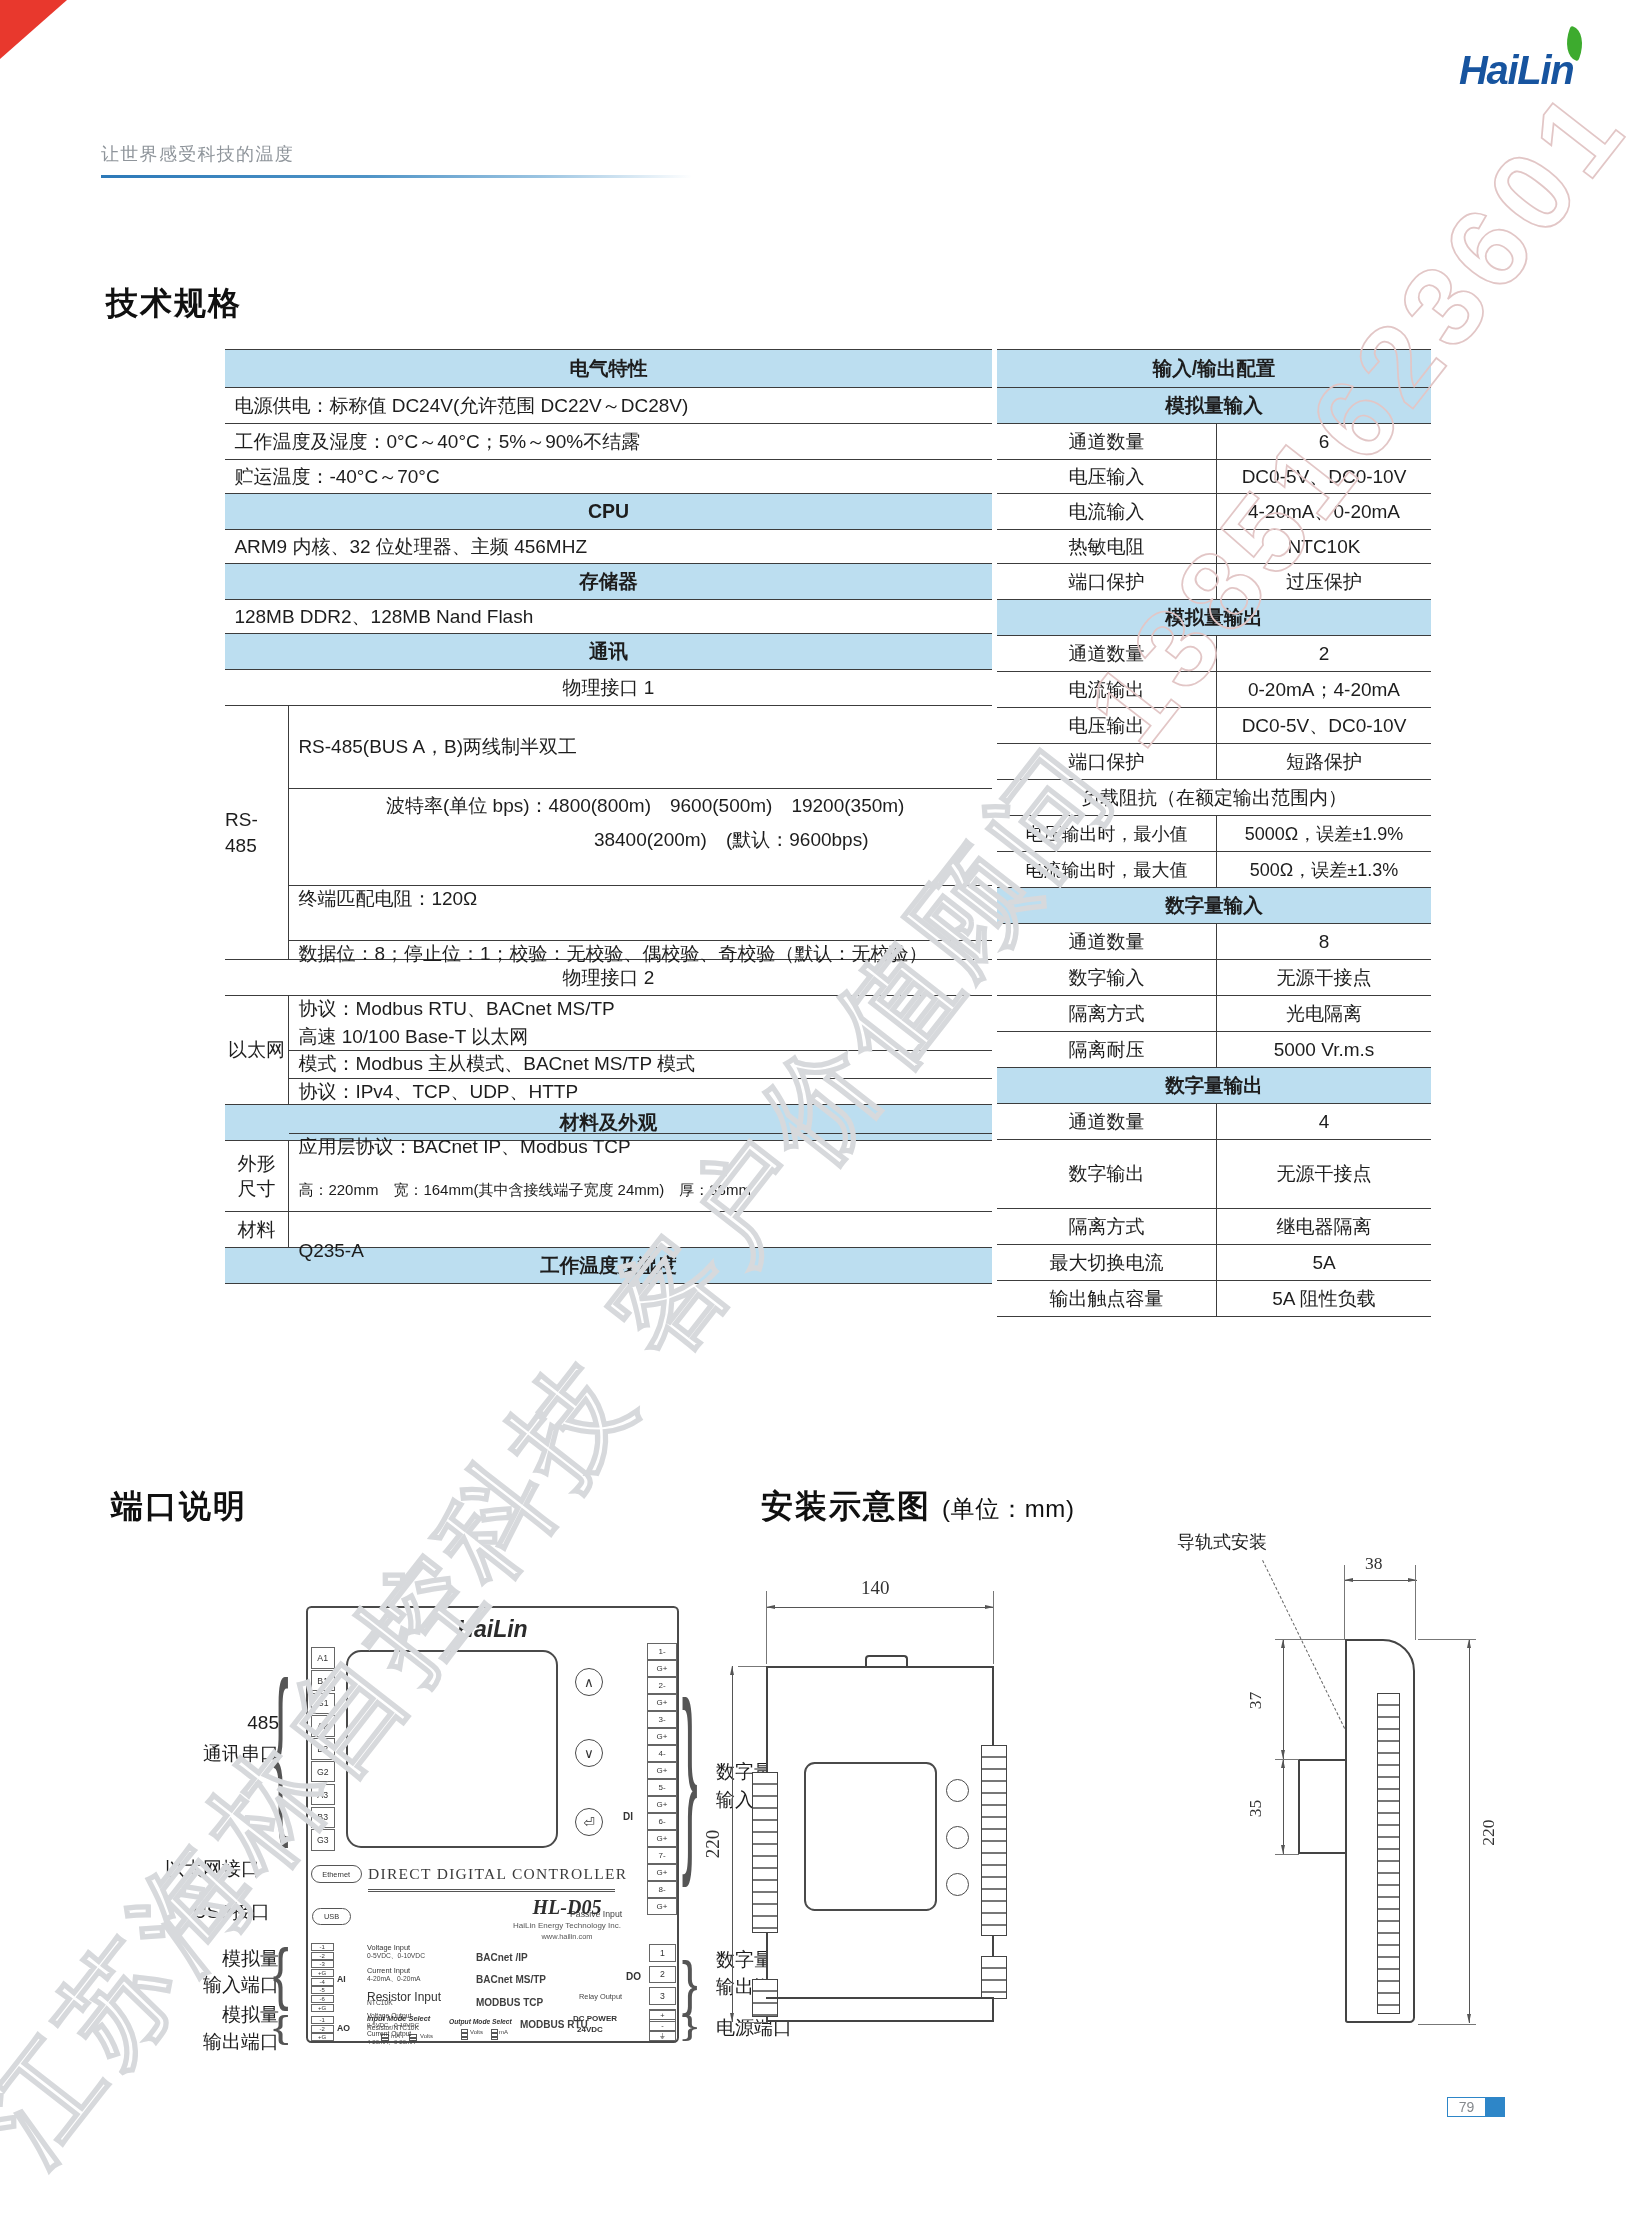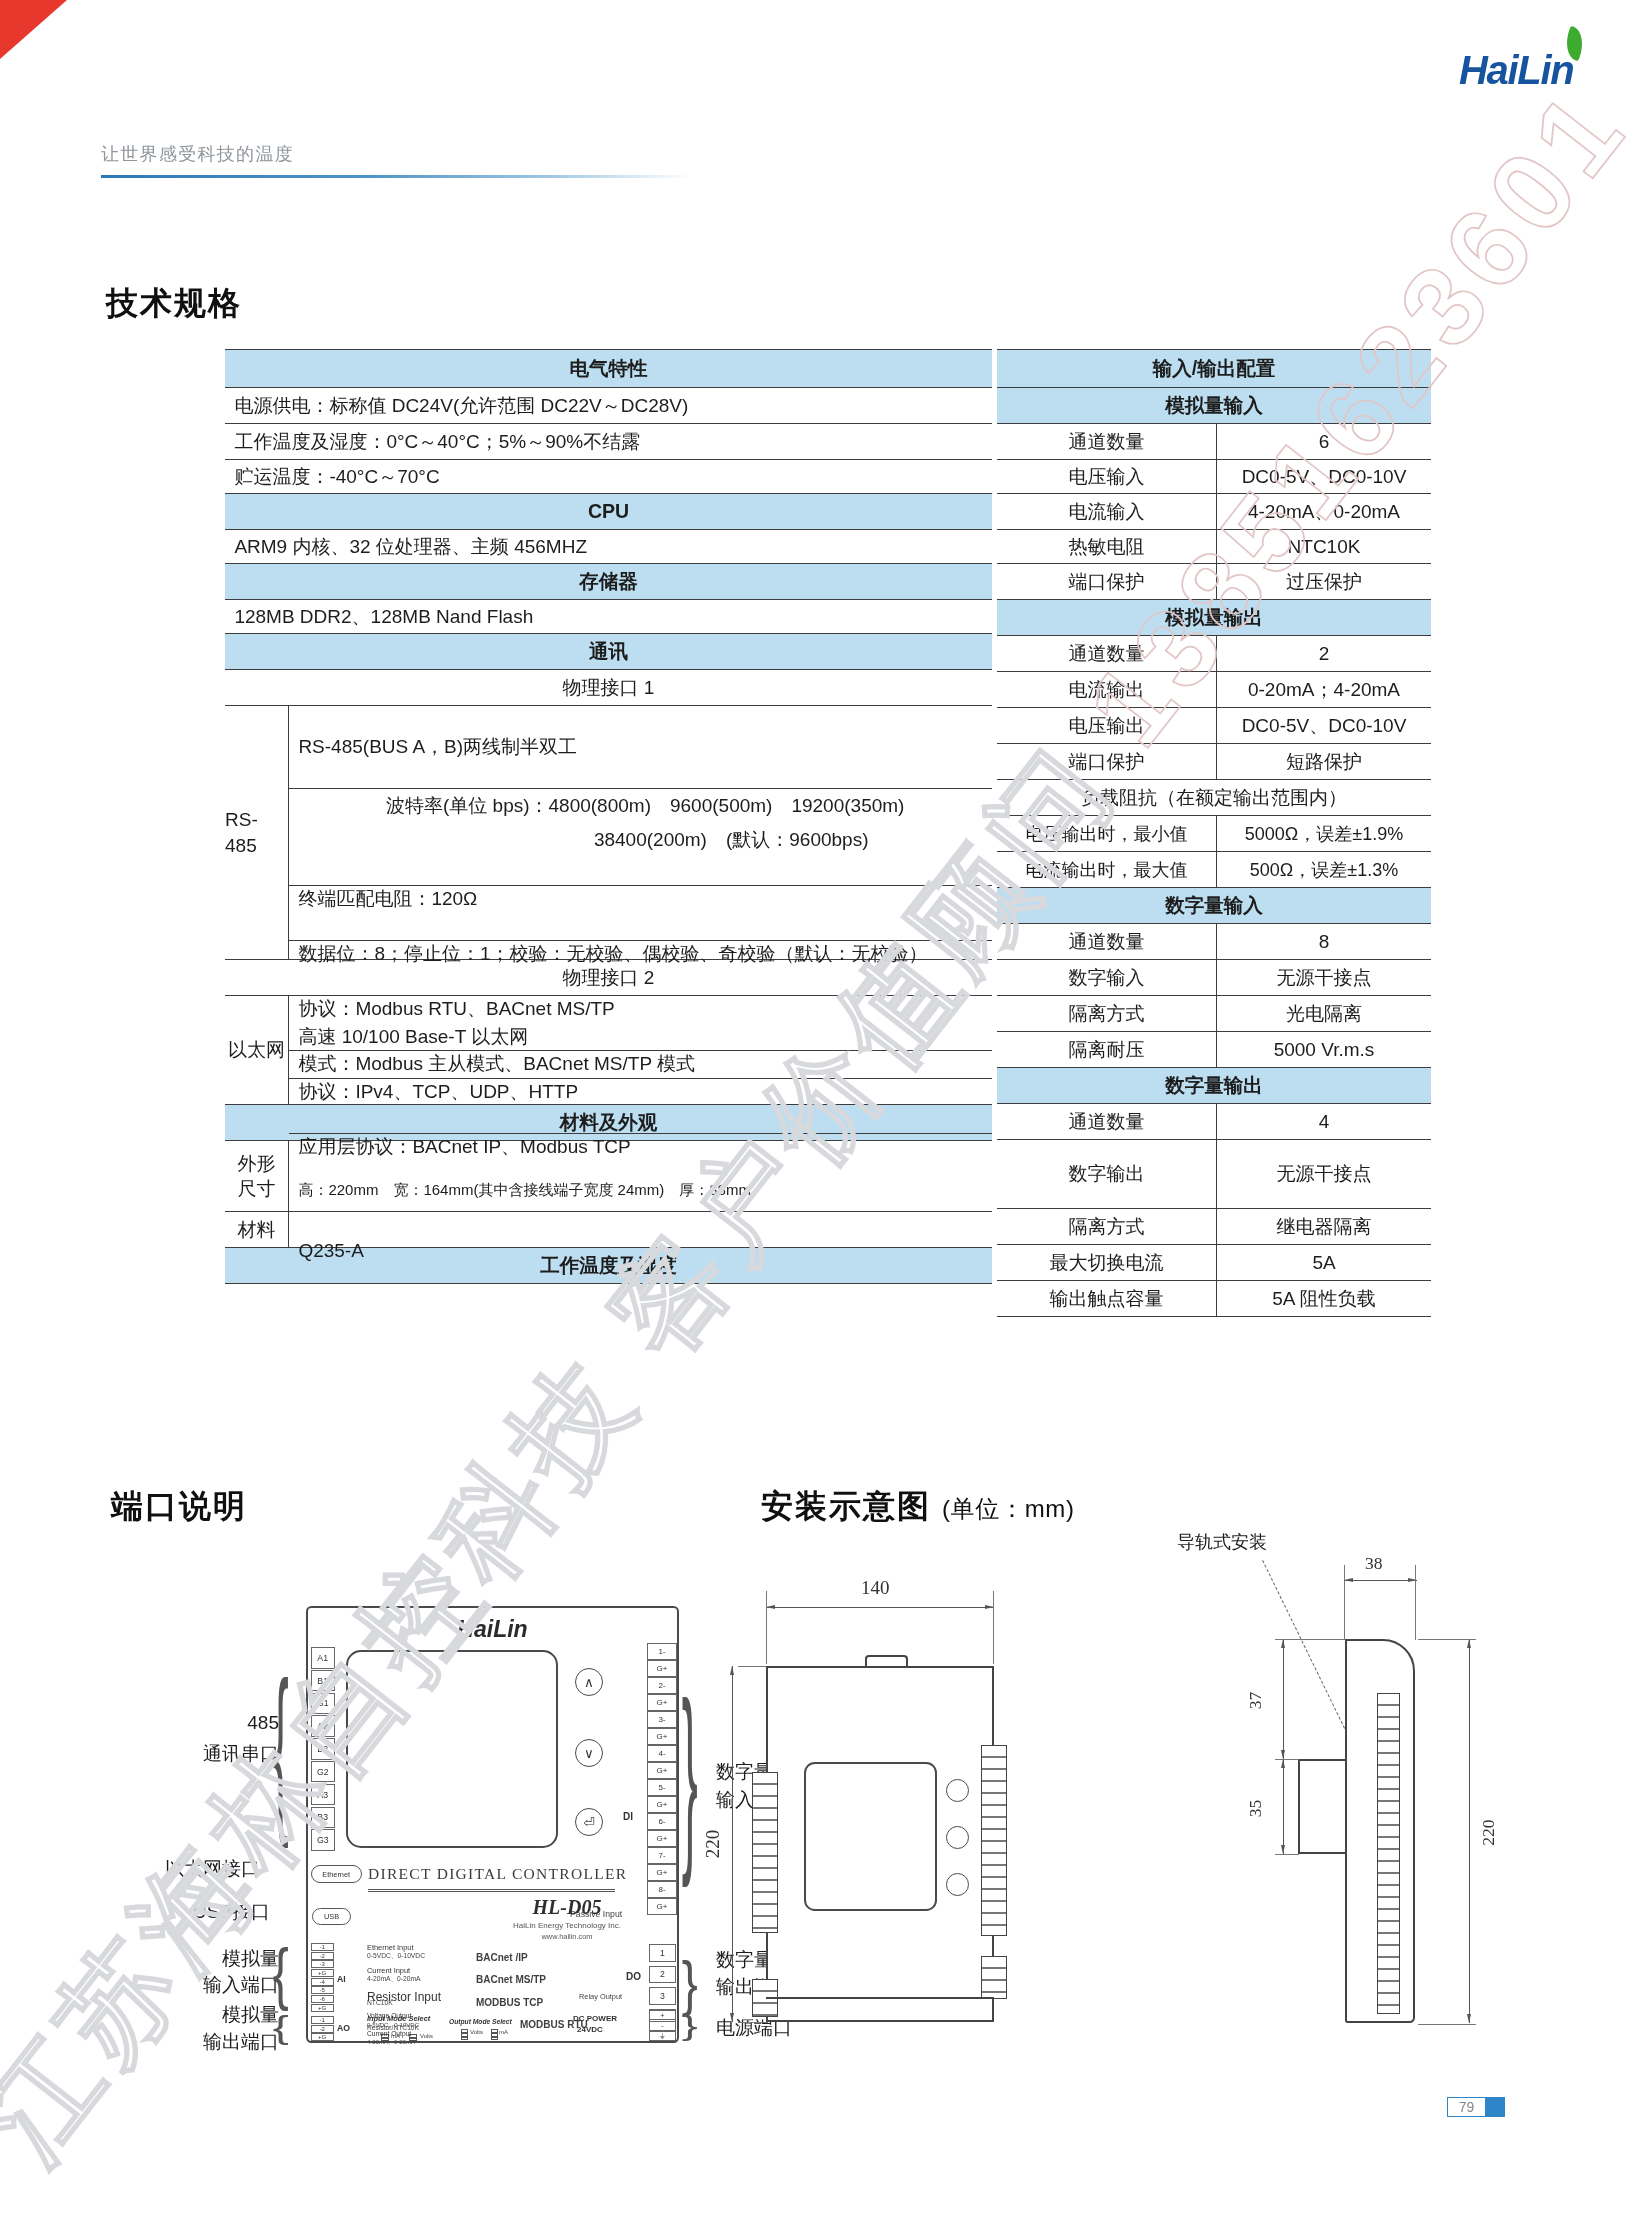--- a/index.html
+++ b/index.html
@@ -333,21 +333,21 @@
       <span class="tcell" style="width:23px;height:8px;font-size:6px;">-2</span>
       <span class="tcell" style="width:23px;height:8px;font-size:6px;">-3</span>
       <span class="tcell" style="width:23px;height:8px;font-size:6px;">+G</span>
       <span class="tcell" style="width:23px;height:8px;font-size:6px;">-4</span>
       <span class="tcell" style="width:23px;height:8px;font-size:6px;">-5</span>
       <span class="tcell" style="width:23px;height:8px;font-size:6px;">-6</span>
       <span class="tcell" style="width:23px;height:8px;font-size:6px;">+G</span>
     </div>
     <div class="abs" style="left:29px;top:366px;font-size:8.7px;font-weight:bold;color:#333;">AI</div>
 
-    <div class="abs" style="left:59px;top:335px;font-size:7.4px;color:#333;">Ethernet Input</div>
+    <div class="abs" style="left:59px;top:335px;font-size:7.4px;color:#333;">Voltage Input</div>
     <div class="abs" style="left:59px;top:344px;font-size:6.7px;color:#444;">0-5VDC、0-10VDC</div>
     <div class="abs" style="left:59px;top:358px;font-size:7.4px;color:#333;">Current Input</div>
     <div class="abs" style="left:59px;top:367px;font-size:6.7px;color:#444;">4-20mA、0-20mA</div>
     <div class="abs" style="left:59px;top:382px;font-size:12px;color:#333;">Resistor Input</div>
     <div class="abs" style="left:59px;top:391px;font-size:6.7px;color:#444;">NTC10K</div>
     <div class="abs" style="left:59px;top:406px;font-size:7.4px;font-weight:bold;font-style:italic;color:#333;">Input Mode Select</div>
     <div class="abs" style="left:59px;top:416px;font-size:6.7px;color:#444;">Resistor/NTC10K</div>
     <div class="abs jbox" style="left:73px;top:426px;width:8px;height:7.4px;"></div>
     <div class="abs" style="left:83px;top:425px;font-size:6px;color:#444;">mA</div>
     <div class="abs" style="left:101px;top:426px;width:8px;height:7.4px;" class2="jbox">

